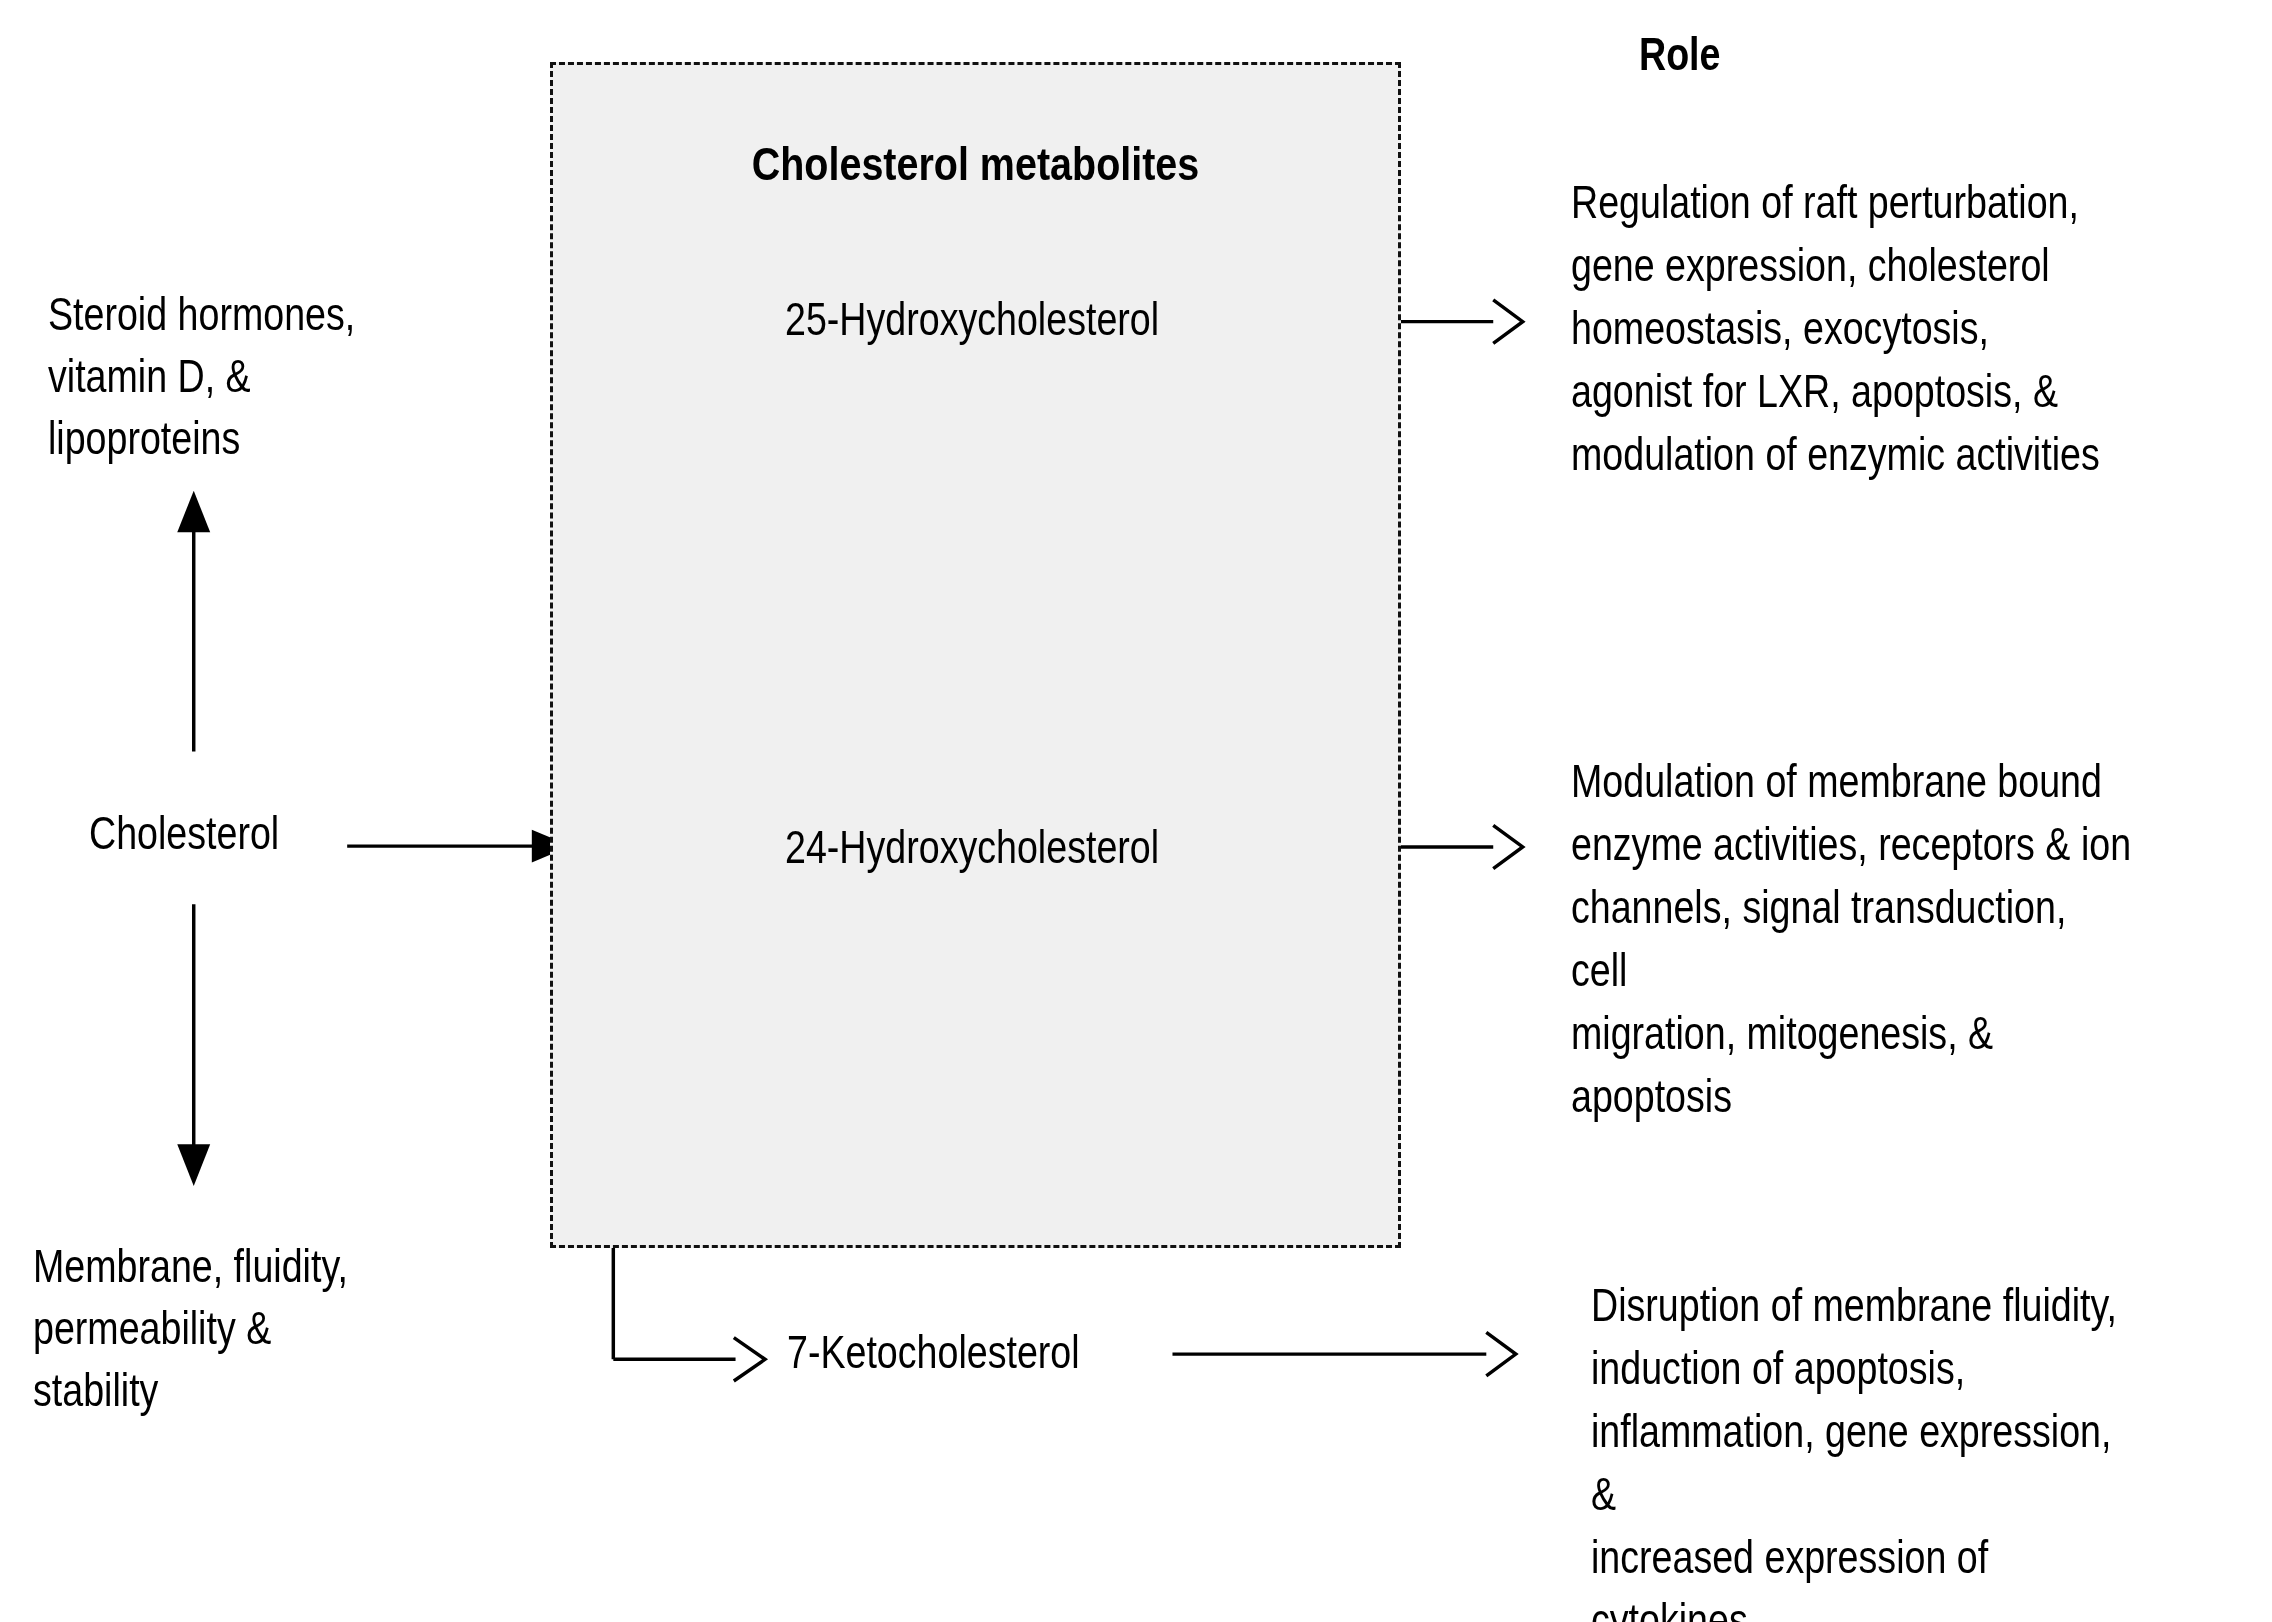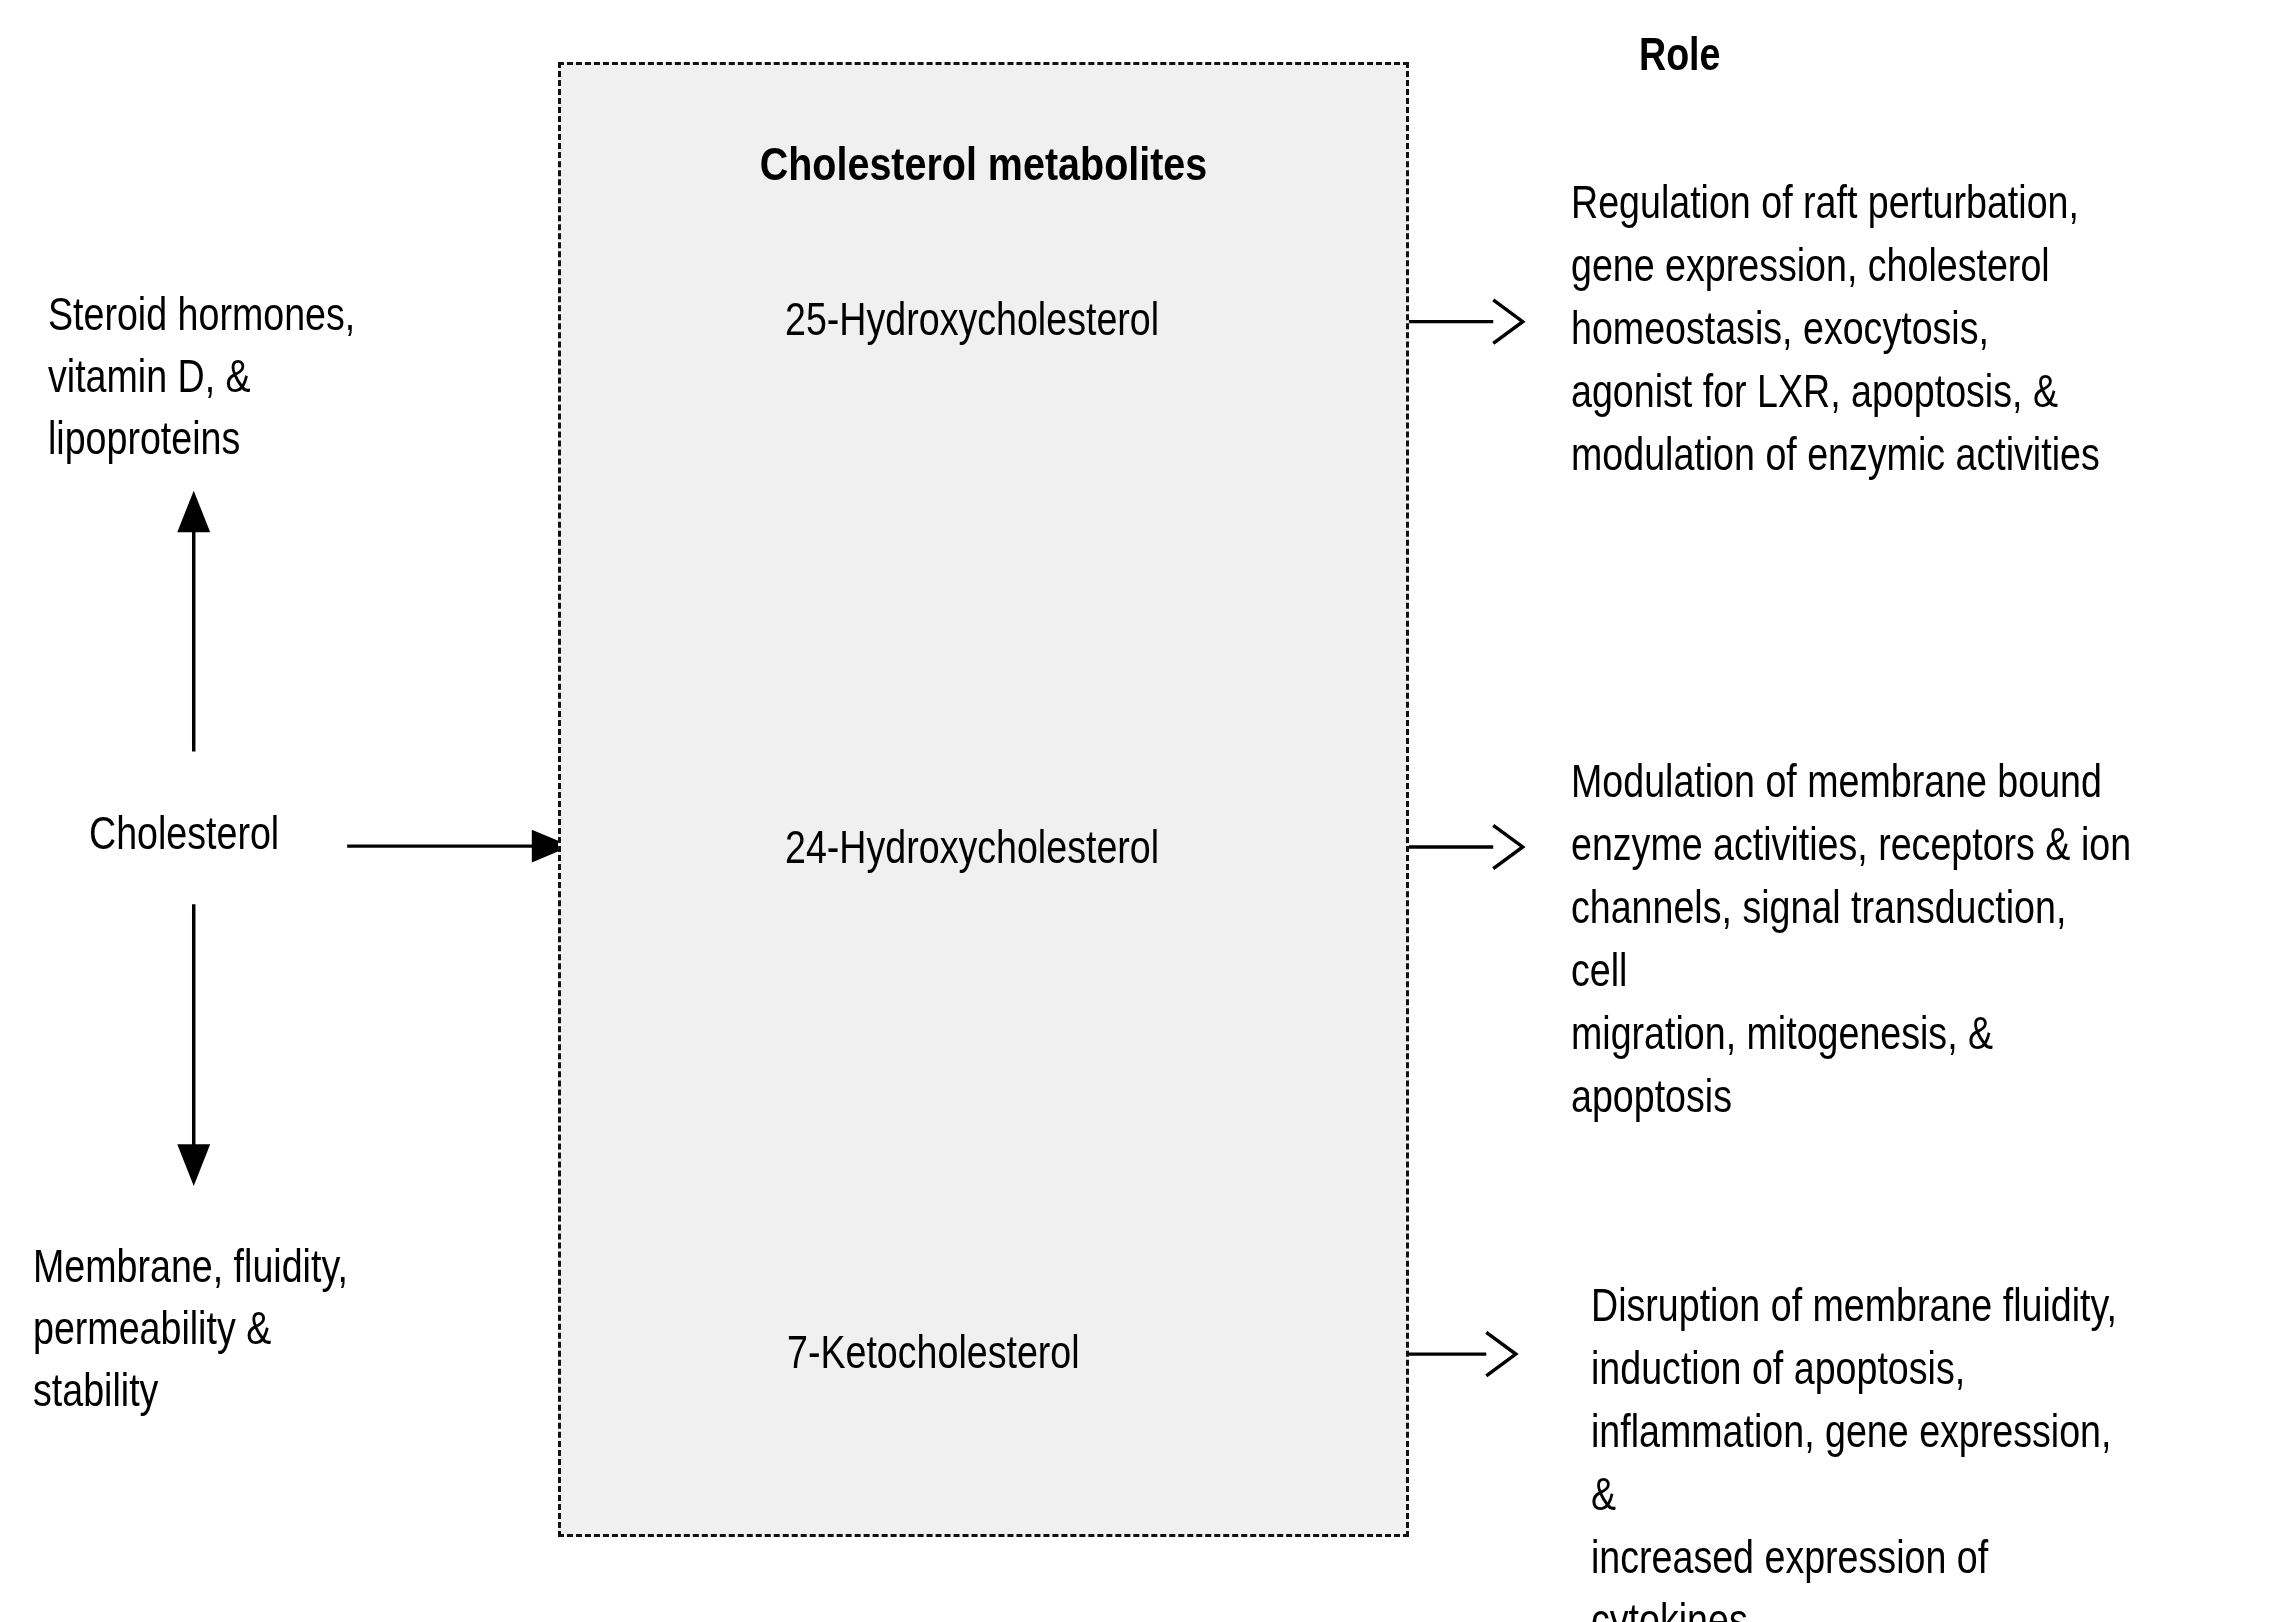--- a/index.html
+++ b/index.html
@@ -33,25 +33,24 @@
   }
   .role-txt {
     line-height: 63px;
   }
   .bold { font-weight: bold; }
   .metabolite-box {
     position: absolute;
     left: 550px;
     top: 62px;
     width: 851px;
-    height: 1475px;
+    height: 1186px;
     background: #f0f0f0;
     border: 3.5px dashed #111111;
     box-sizing: border-box;
-    margin-left: 8px;
   }
   .box-title {
     position: absolute;
     left: 0;
     top: 71px;
     width: 100%;
     text-align: center;
     font-weight: bold;
     font-size: 47px;
     line-height: 55px;

